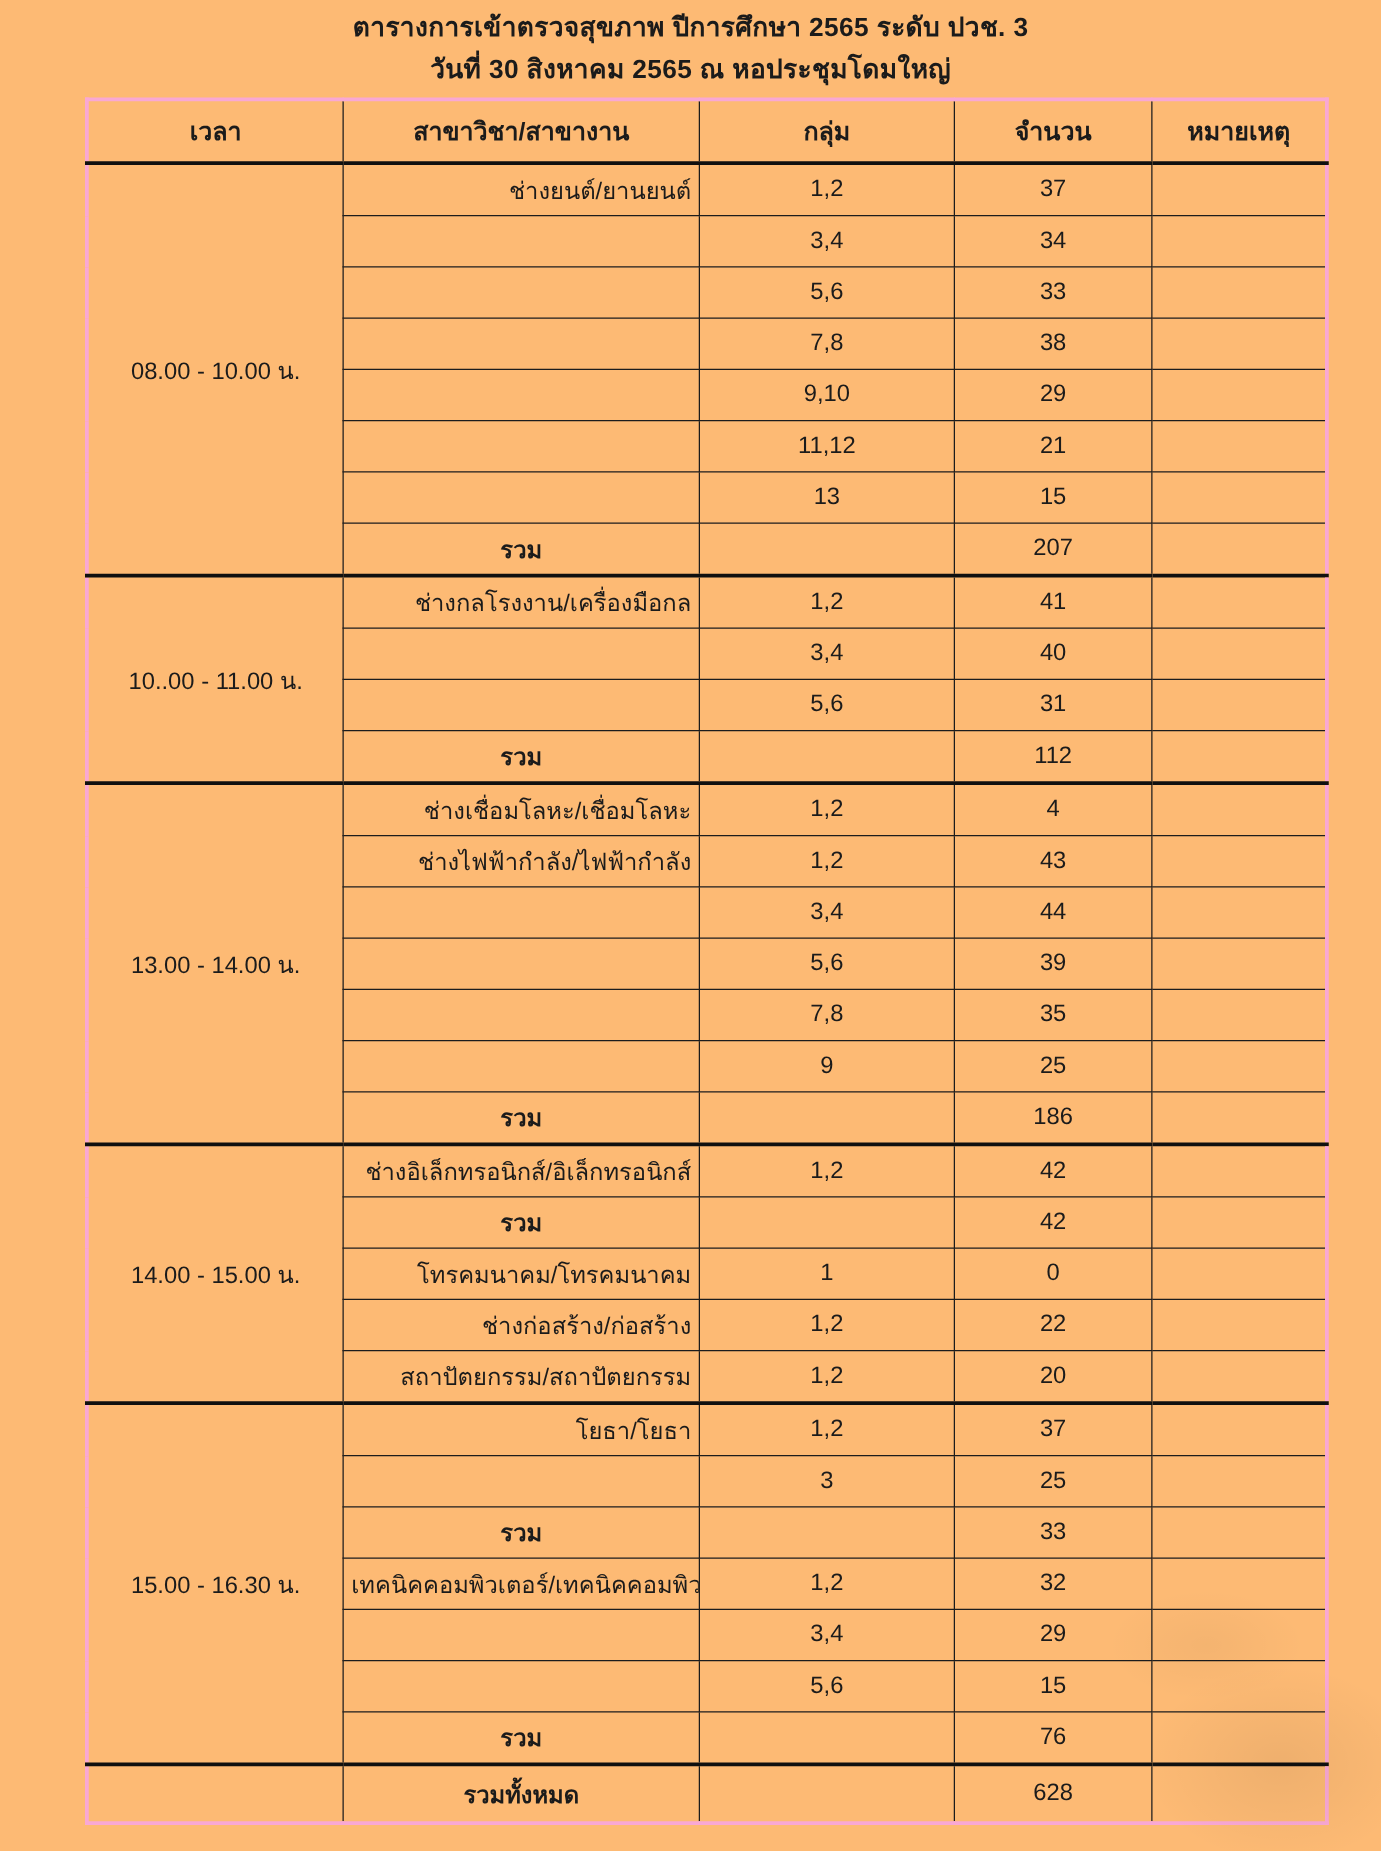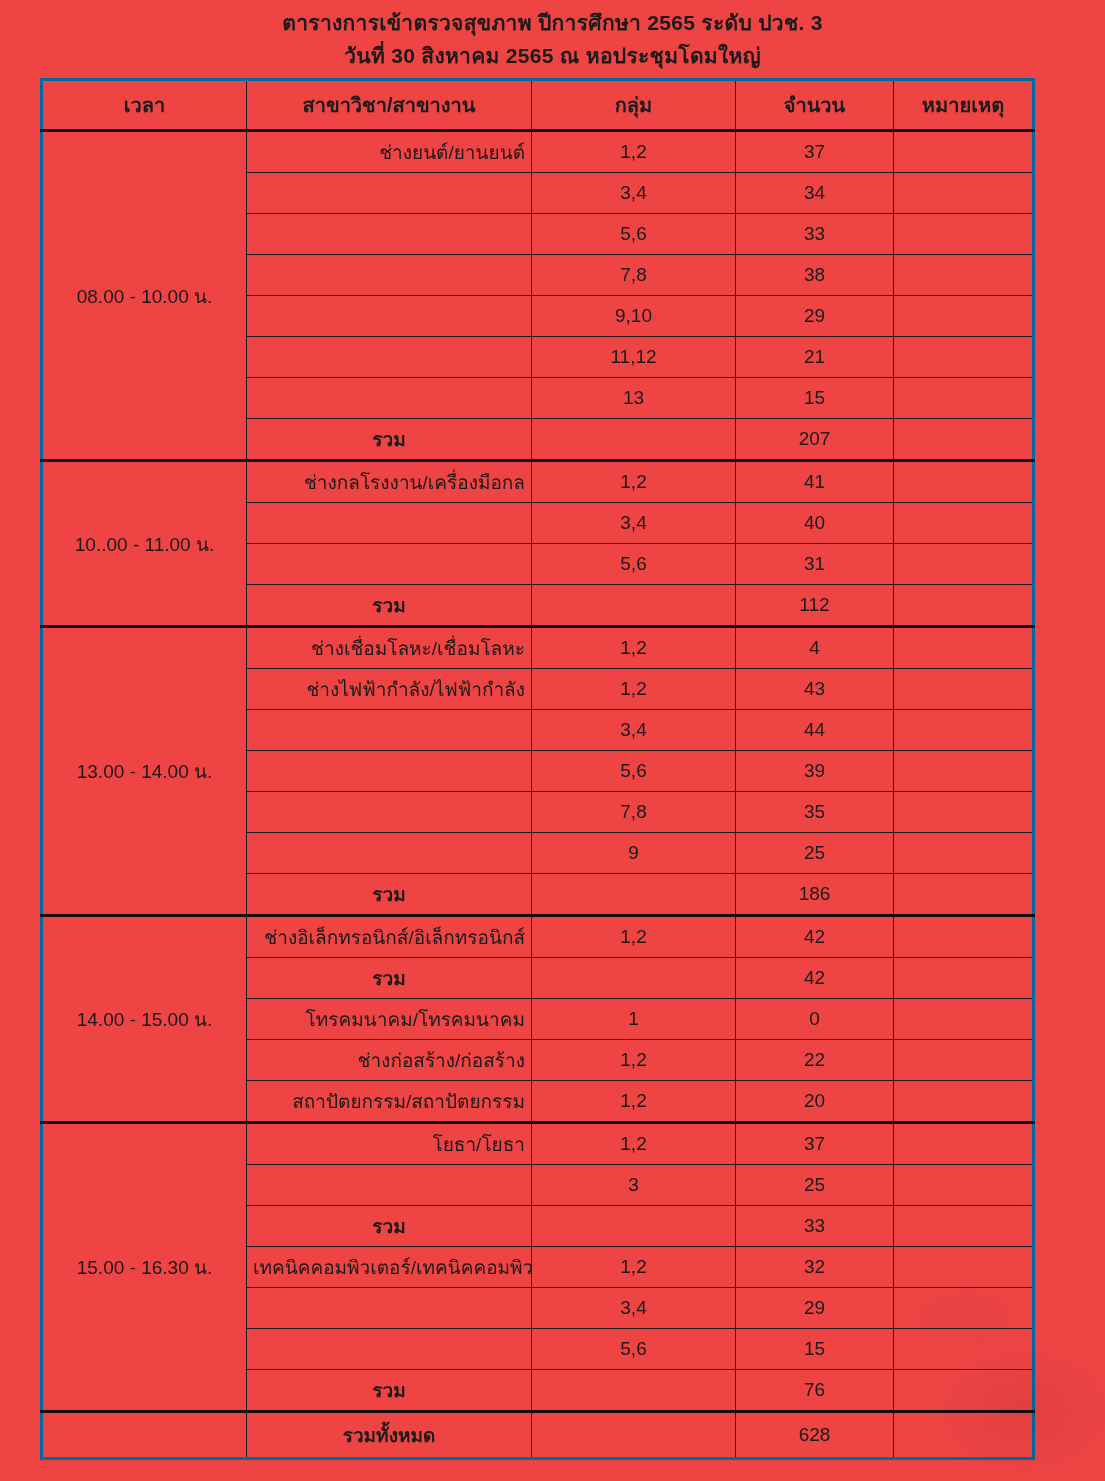--- a/index.html
+++ b/index.html
@@ -4,21 +4,21 @@
 <style>
   html, body {
     margin: 0;
     padding: 0;
     background: #e8e8e8;
   }
   .page {
     position: relative;
     width: 1105px;
     height: 1481px;
-    background: #ef4444;
+    background: #fdba74;
     overflow: hidden;
     font-family: "Liberation Sans", "DejaVu Sans", sans-serif;
     color: #1b1b1b;
   }
   
   .scan-blob-1 {
     position: absolute;
     right: -30px;
     bottom: -10px;
     width: 220px;
@@ -41,24 +41,24 @@
   }
   .title-line {
     font-size: 21px;
     font-weight: 700;
     line-height: 33px;
     letter-spacing: 0.3px;
   }
   table.schedule {
     border-collapse: collapse;
     table-layout: fixed;
-    margin-left: 40px;
+    margin-left: 68px;
     margin-top: 6px;
     width: 992px;
-    border: 3px solid #0369a1;
+    border: 3px solid #f9a8d4;
     padding-left: 12px;
   }
   table.schedule th,
   table.schedule td {
     border: 1.6px solid #1c1c1c;
     padding: 0 6px;
     font-size: 19px;
     height: 40px;
     overflow: hidden;
     white-space: nowrap;

